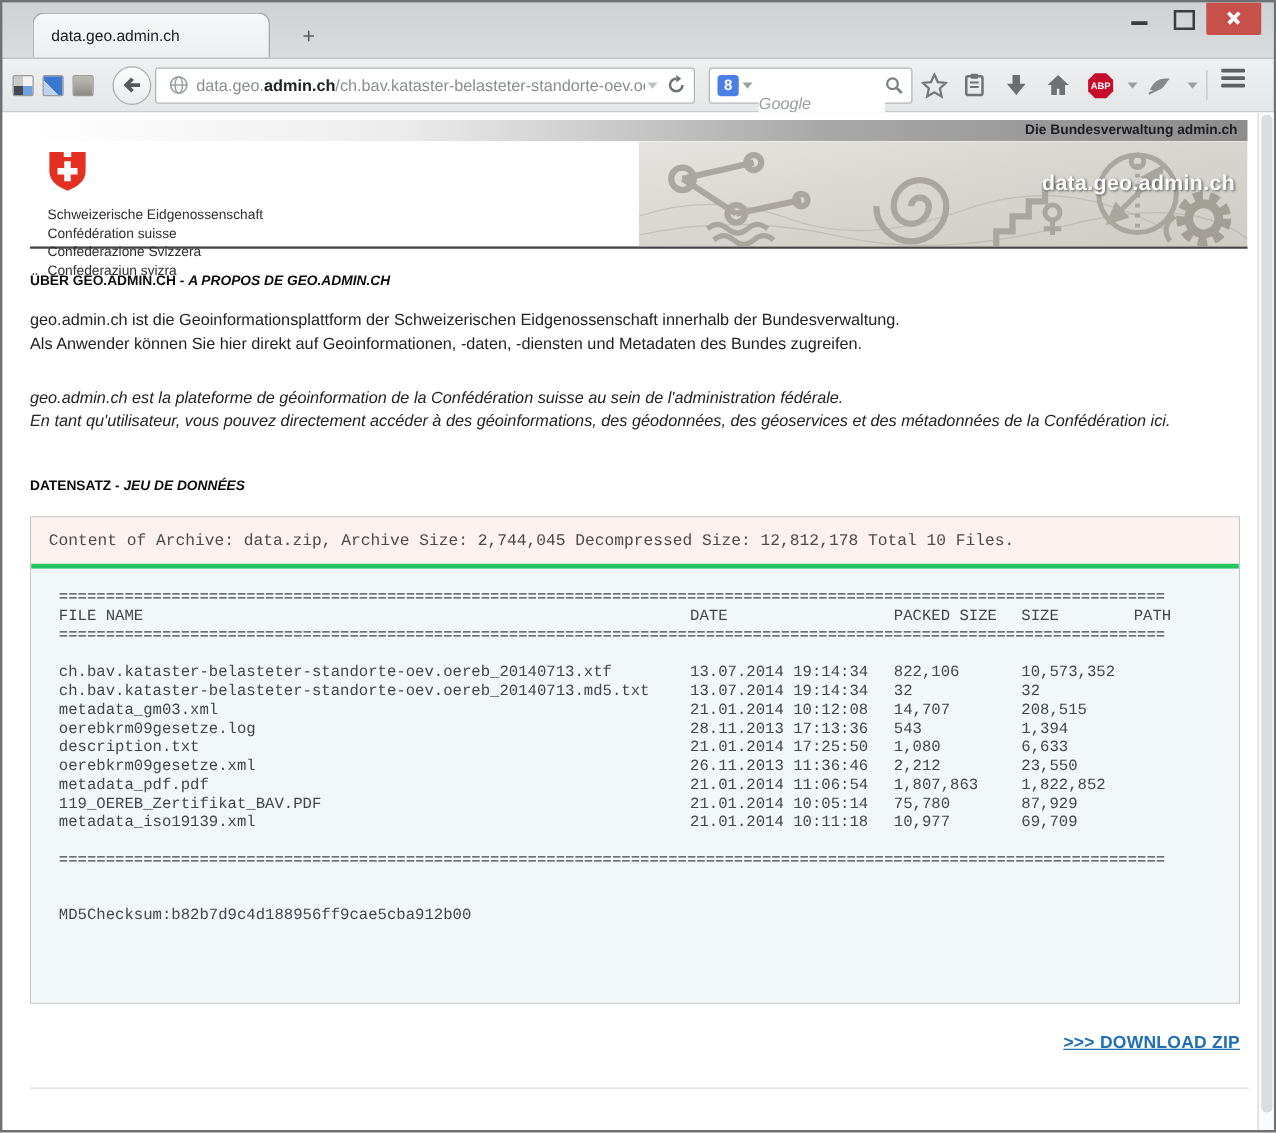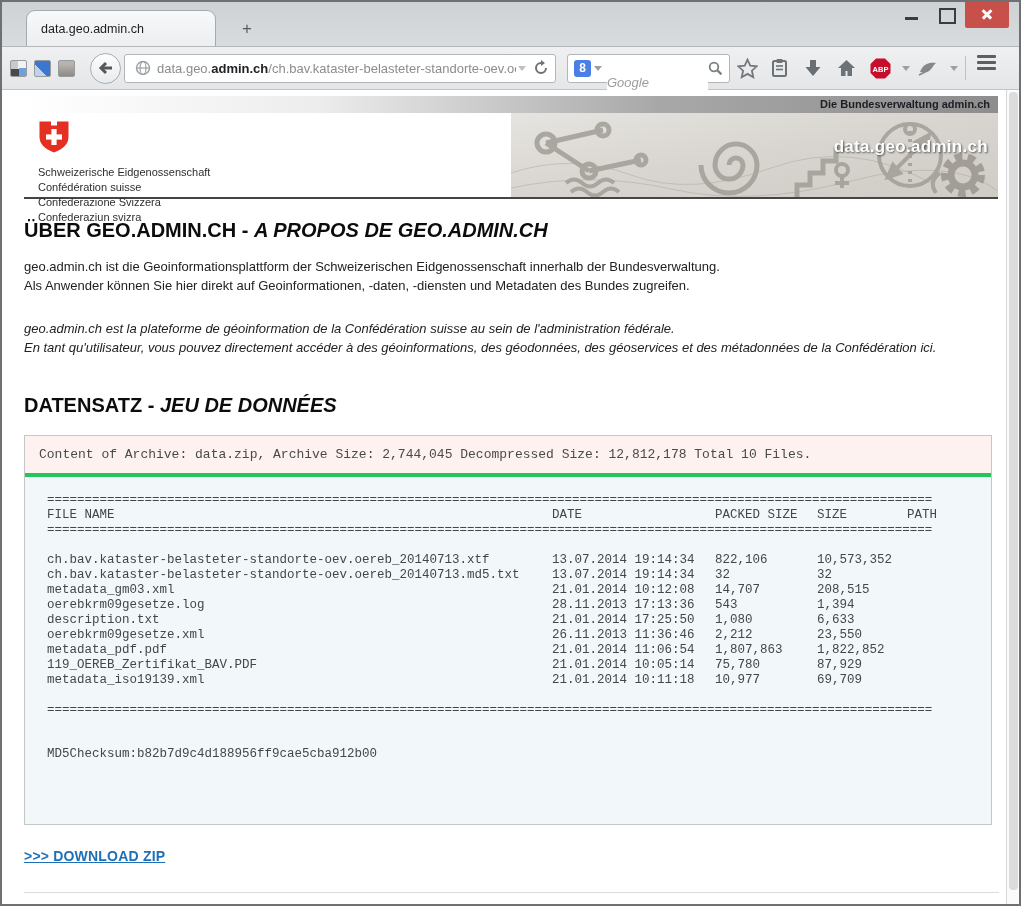--- a/index.html
+++ b/index.html
@@ -59,40 +59,40 @@
   .admin-bar { height:17px; background:linear-gradient(to right,#ffffff 0%,#ededed 30%,#a8a8a8 65%,#8d8d8d 100%);
                text-align:right; font-size:11px; font-weight:bold; color:#1d1d24; line-height:16px; padding-right:8px; }
   .banner-row { position:relative; height:84px; background:#fff; }
   .logo-area { position:absolute; left:14px; top:7px; display:flex; gap:10px;flex-direction:column; }
   .logo-lines { font-size:11px; line-height:15px; color:#2e2e2e; padding-top:1px; }
   .banner { position:absolute; right:0; top:0; width:487px; height:84px; }
   .banner svg { display:block; }
   .brand { position:absolute; right:10px; top:24px; font-size:17px; font-weight:bold; color:#fdfdfd;
            text-shadow:1px 1px 2px rgba(60,60,60,.8); letter-spacing:.3px; }
 
-  .h-title { margin-top:20px; font-size:20px; font-weight:bold; color:#0c0c0c; }
+  .h-title { margin-top:20px; font-size:11px; font-weight:bold; color:#0c0c0c; }
   .h-title .fr { font-style:italic; }
   .para { margin-top:15px; font-size:13px; color:#222; line-height:19px; }
   .para.fr { font-style:italic; margin-top:24px; }
   .h2-title { margin-top:37px; }
 
   .archive-box { margin-top:18px; width:968px; border:1px solid #c6c6c6; }
   .summary-bar { background:#fdf2f0; border-bottom:4px solid #22c55e; padding:11px 14px;
                  font-family:"Liberation Mono",monospace; font-size:13px; color:#4a4a4a; }
   .listing { background:#f2f7fa; padding:16px 0 62px 22px; font-family:"Liberation Mono",monospace;
              font-size:12.5px; line-height:15px; color:#43474c; }
   .sep-line { width:890px; white-space:nowrap; overflow:hidden; letter-spacing:0; }
   .frow, .hrow { display:grid; grid-template-columns:505px 163px 102px 85px 35px; width:890px; white-space:nowrap; }
   .frow span, .hrow span { overflow:hidden; }
   .c-path { text-align:right; }
   .tbody { margin-top:15px; }
   .sep-bottom { margin-top:15px; }
   .md5 { margin-top:29px; }
 
-  .download-row { width:968px; margin-top:22px; }
+  .download-row { width:968px; text-align:right; margin-top:22px; }
   .download-link { font-size:14px; font-weight:bold; color:#1d6fb8; text-decoration:underline; letter-spacing:.2px; }
 
   .footer-hr { width:975px; border:none; border-top:1px solid #dcdcdc; margin-top:27px; }
 </style>
 </head>
 <body>
 
 <div class="window">
 
   <div class="titlebar">

